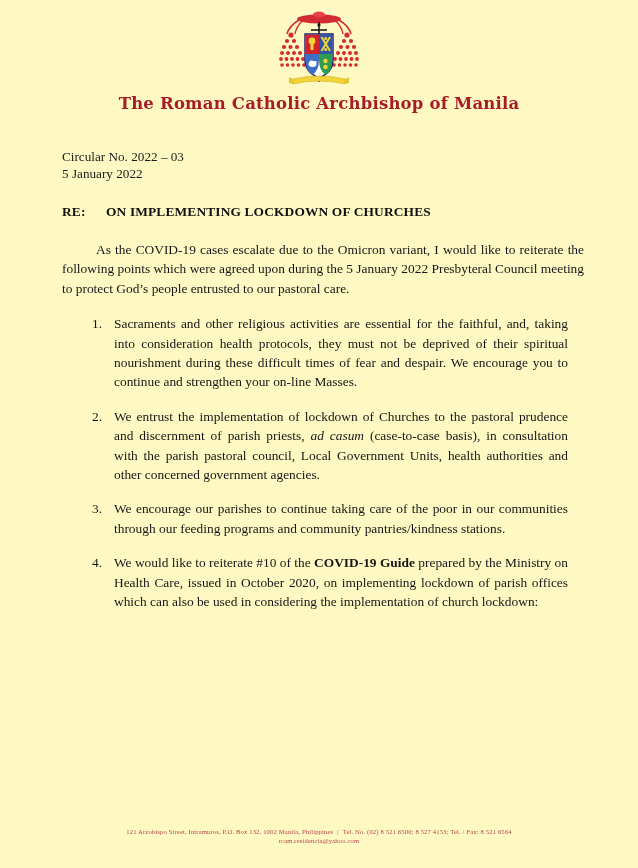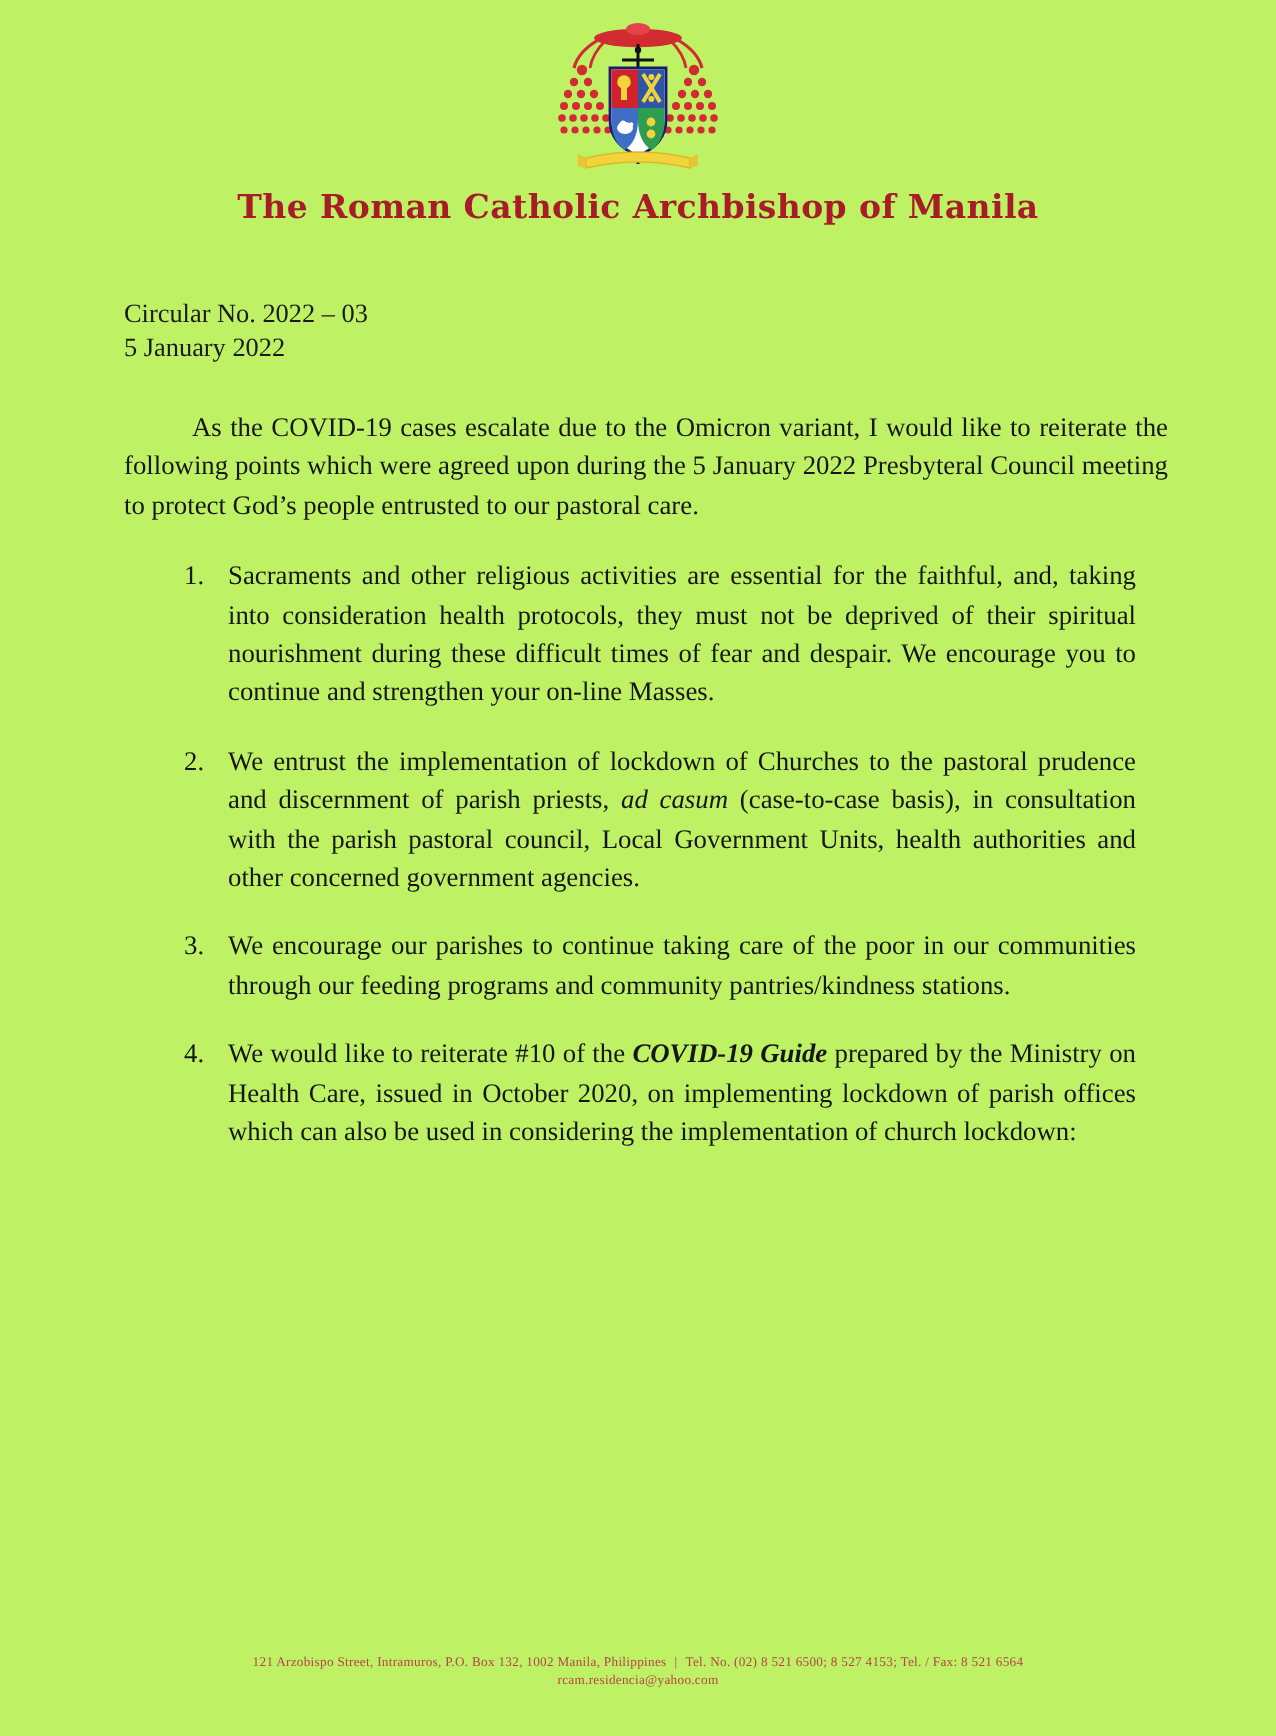--- a/index.html
+++ b/index.html
@@ -9,21 +9,21 @@
     background: #ffffff;
   }
   body {
     font-family: "Liberation Serif", "DejaVu Serif", serif;
     color: #161616;
   }
   .page {
     position: relative;
     width: 638px;
     height: 868px;
-    background: #bef264;
+    background: #fef9c3;
     overflow: hidden;
     box-sizing: border-box;
   }
 
   
   .letterhead {
     padding-top: 8px;
     text-align: center;
   }
   .crest-wrap {
@@ -113,21 +113,21 @@
     content: counter(pt) ".";
     position: absolute;
     left: 14px;
     top: 0;
     width: 20px;
     text-align: left;
     font-size: 13.4px;
     line-height: 19.4px;
   }
   .it { font-style: italic; }
-  .bd { font-weight: 700; font-style: italic; }
+  .bd { font-weight: 700; }
 
   
   .footer {
     position: absolute;
     left: 0;
     right: 0;
     bottom: 22px;
     text-align: center;
     color: #b8424c;
     font-size: 6.6px;
@@ -238,20 +238,24 @@
 
     <div class="org-title">The Roman Catholic Archbishop of Manila</div>
   </div>
 
   <div class="content">
 
     <div class="meta-line">Circular No. 2022 – 03</div>
     <div class="meta-line">5 January 2022</div>
 
     <div class="addr-block">
+      <div class="addr-row">
+        <span class="addr-key">RE:</span>
+        <span class="addr-val">ON IMPLEMENTING LOCKDOWN OF CHURCHES</span>
+      </div>
     </div>
 
 
     <p class="para">As the COVID-19 cases escalate due to the Omicron variant, I would like to reiterate the following points which were agreed upon during the 5 January 2022 Presbyteral Council meeting to protect God’s people entrusted to our pastoral care.</p>
 
     <ol class="points">
       <li>
         <span>Sacraments and other religious activities are essential for the faithful, and, taking into consideration health protocols, they must not be deprived of their spiritual nourishment during these difficult times of fear and despair.  We encourage you to continue and strengthen your on-line Masses.</span><span class="it"></span><span></span>
       </li>
       <li>

